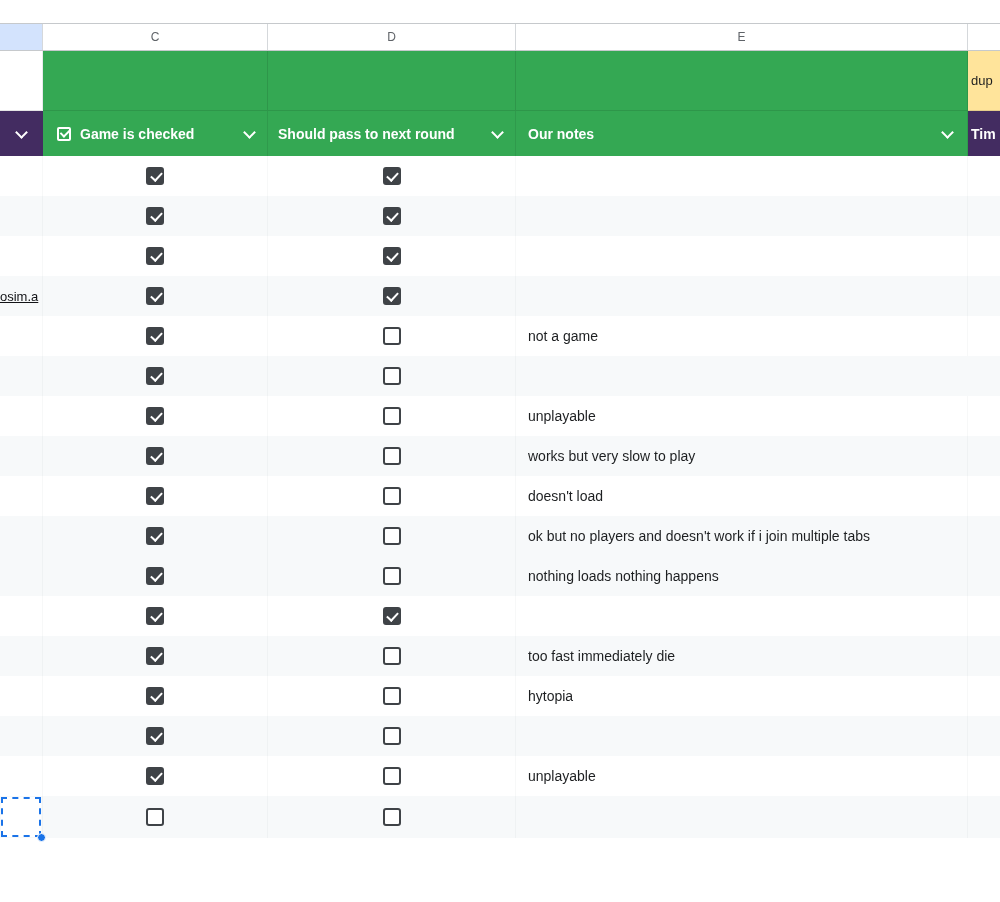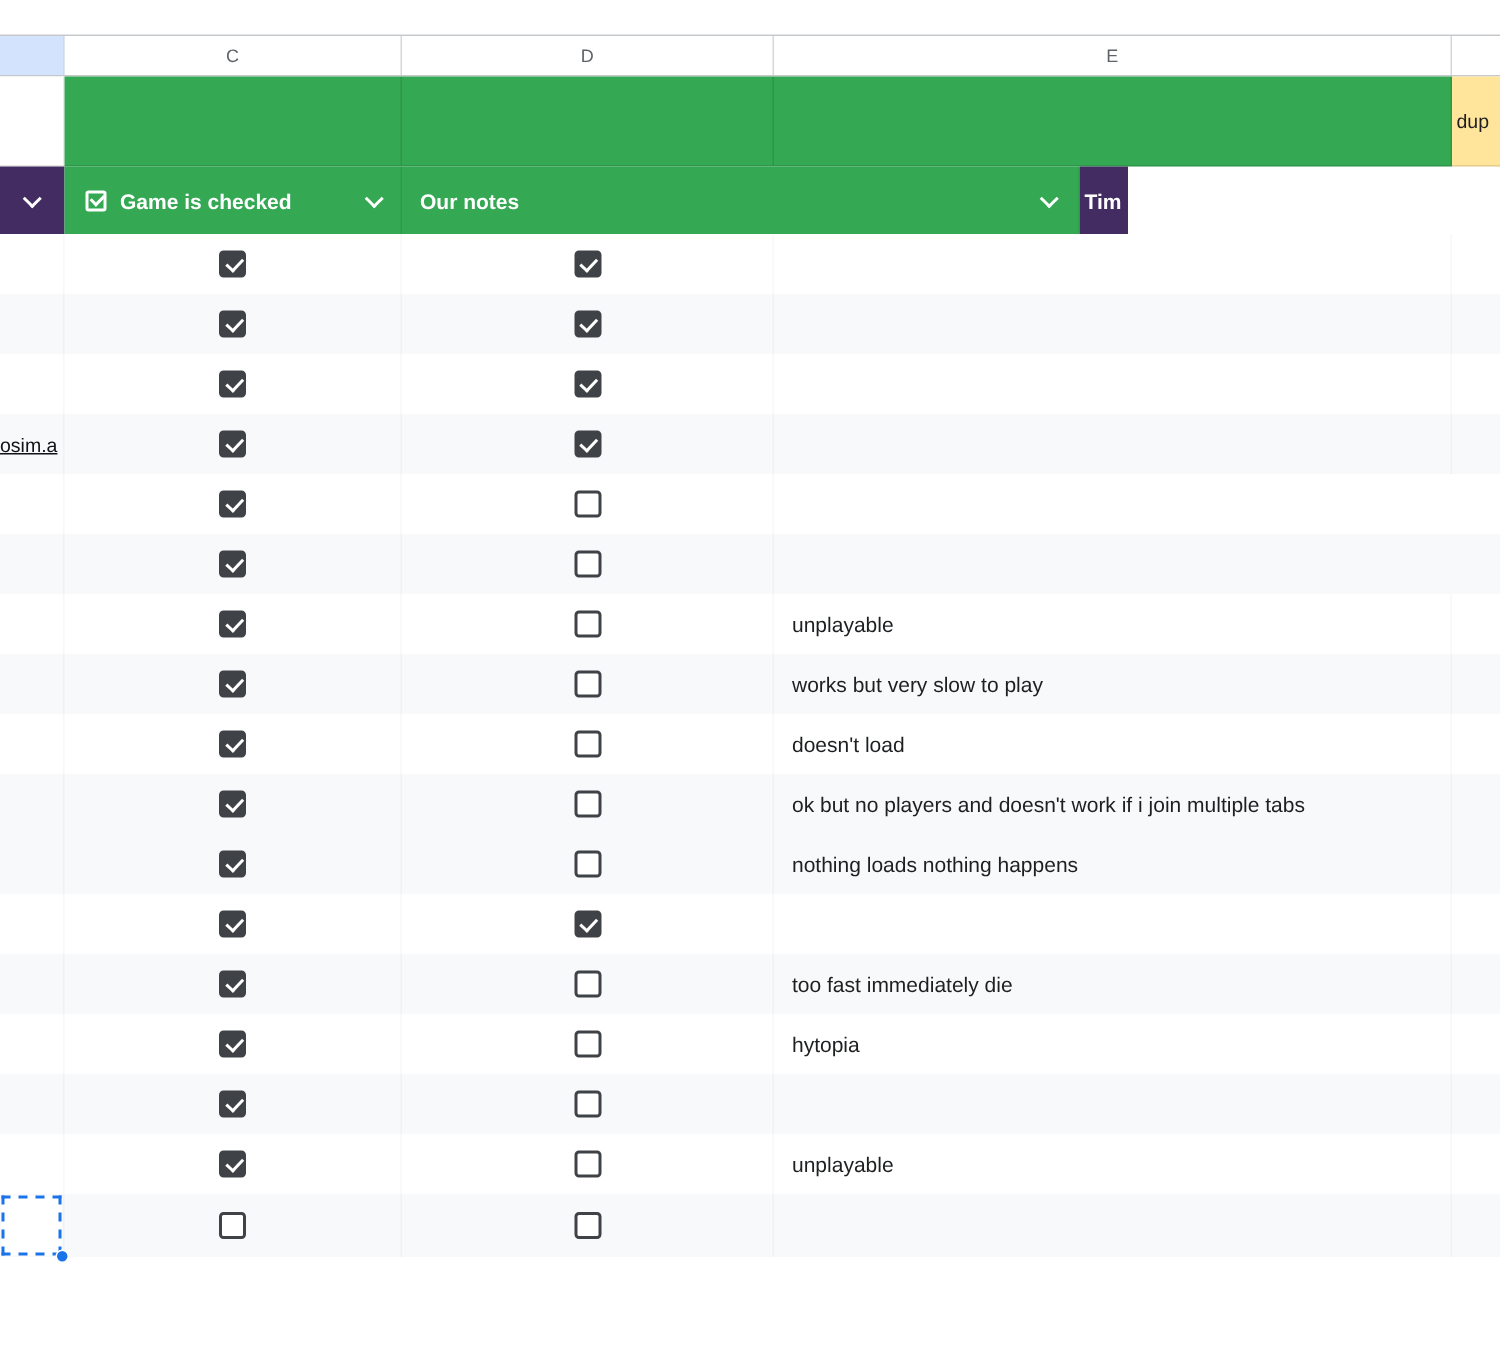--- a/index.html
+++ b/index.html
@@ -94,20 +94,24 @@
 
   <div class="filter-row">
     <div class="fc purple b w-b">
       <span class="chev"></span>
     </div>
     <div class="fc green c w-c">
       <span class="cbi"></span>
       <span class="flabel">Game is checked</span>
       <span class="chev right"></span>
     </div>
+    <div class="fc green d w-d">
+      <span class="flabel">Should pass to next round</span>
+      <span class="chev right"></span>
+    </div>
     <div class="fc green e w-e">
       <span class="flabel">Our notes</span>
       <span class="chev right"></span>
     </div>
     <div class="fc purple f w-f">
       <span>Tim</span>
     </div>
   </div>
 
   <div class="rows" id="rows">
@@ -174,20 +178,23 @@
       <div class="row">
     <div class="cell cb-col w-b">
       
     </div>
     <div class="cell cc w-c">
       <span class="cb on"></span>
     </div>
     <div class="cell cd w-d">
       <span class="cb"></span>
     </div>
+    <div class="cell ce w-e">
+      <span class="note">not a game</span>
+    </div>
     <div class="cell w-f" style="border-right:none;"></div>
   </div>
       <div class="row band">
     <div class="cell cb-col w-b">
       
     </div>
     <div class="cell cc w-c">
       <span class="cb on"></span>
     </div>
     <div class="cell cd w-d">

